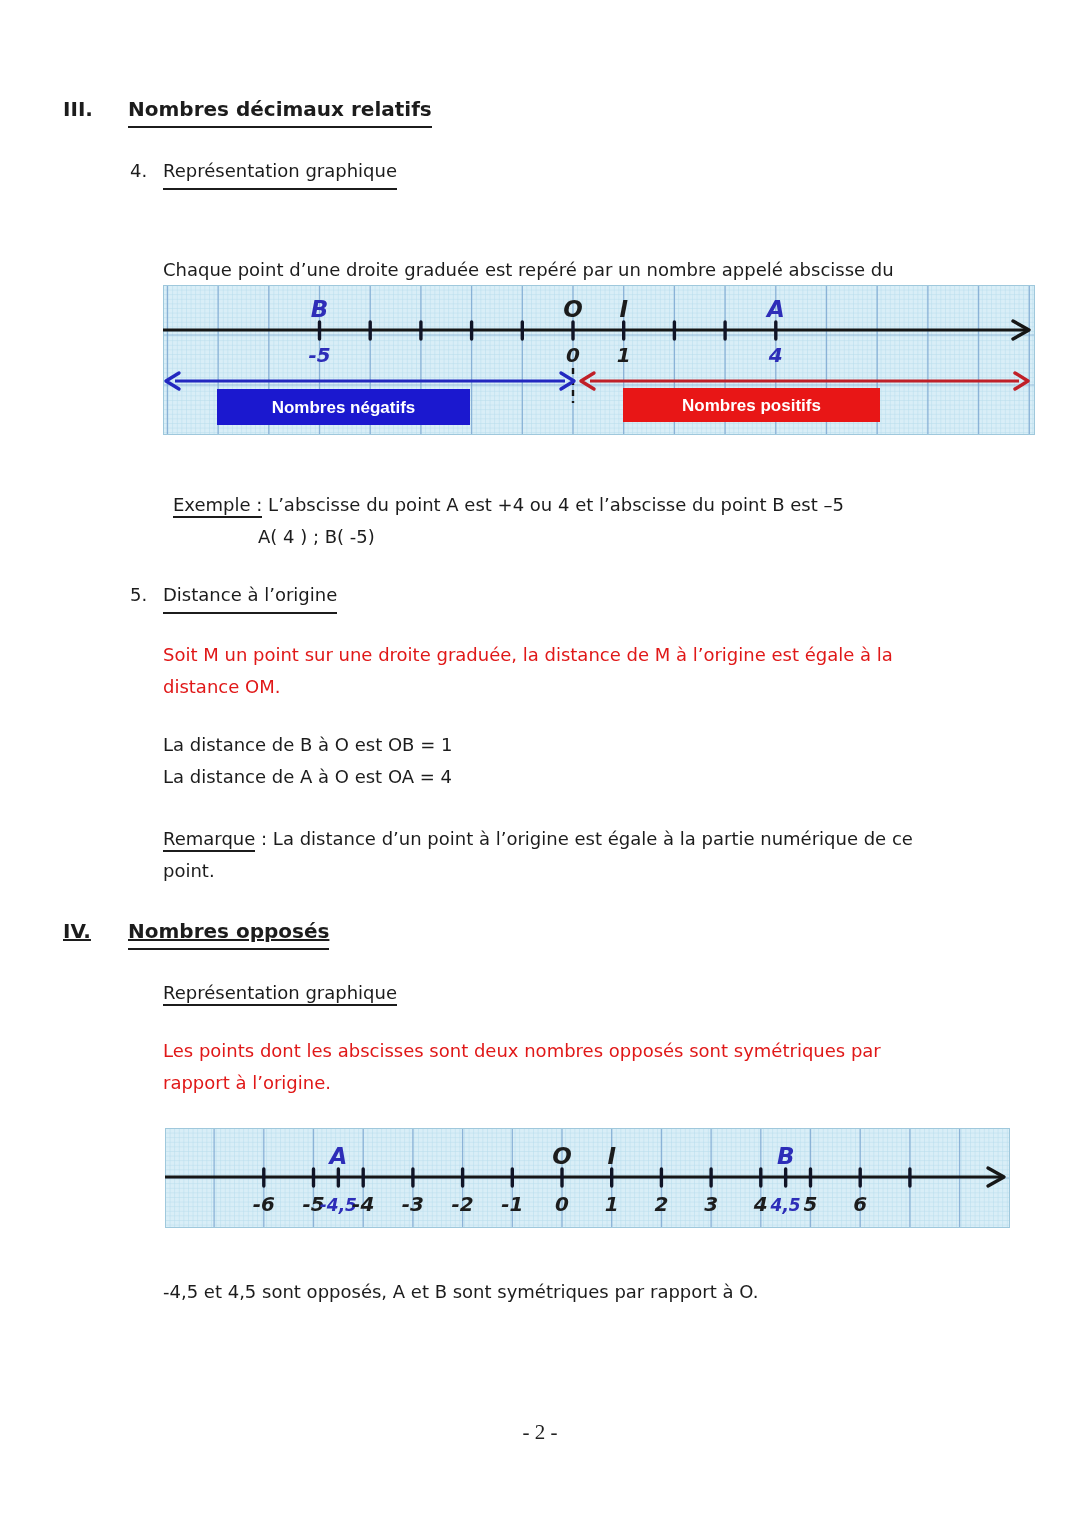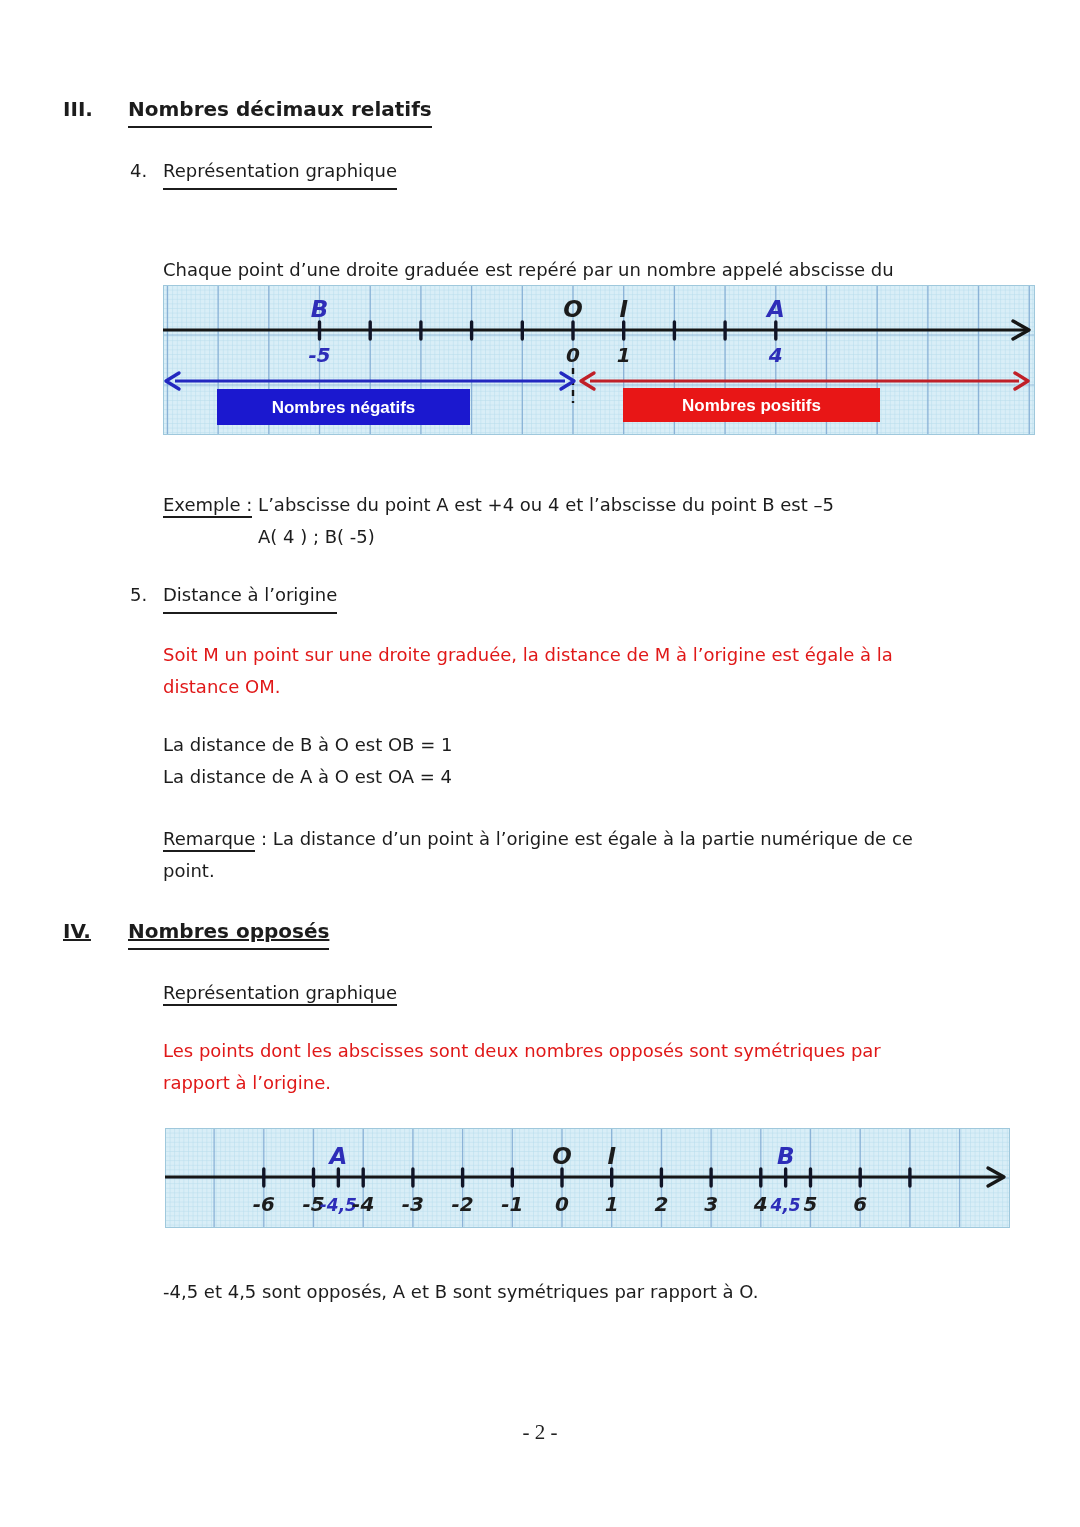--- a/index.html
+++ b/index.html
@@ -97,21 +97,21 @@
       <line x1="460.7" y1="37" x2="460.7" y2="54" stroke="#101426" stroke-width="3.4" stroke-linecap="round"></line>
       <text x="460.7" y="77" text-anchor="middle" class="hw">1</text>
       <text x="460.7" y="32" text-anchor="middle" class="hw hw-pt">I</text>
       <line x1="511.4" y1="37" x2="511.4" y2="54" stroke="#101426" stroke-width="3.4" stroke-linecap="round"></line>
       <line x1="562.1" y1="37" x2="562.1" y2="54" stroke="#101426" stroke-width="3.4" stroke-linecap="round"></line>
       <line x1="612.8" y1="37" x2="612.8" y2="54" stroke="#101426" stroke-width="3.4" stroke-linecap="round"></line>
       <text x="612.8" y="77" text-anchor="middle" class="hw hw-blue">4</text>
       <text x="612.8" y="32" text-anchor="middle" class="hw hw-pt hw-blue">A</text>
     </svg>
 
-  <div class="abs" style="left:163px;top:489px;">
+  <div class="abs" style="left:173px;top:489px;">
     <span class="u">Exemple :</span>
     <span>L’abscisse du point A est +4 ou 4 et l’abscisse du point B est –5</span>
   </div>
   <div class="abs" style="left:258px;top:521px;">A( 4 ) ; B( -5)</div>
 
   <div class="abs row" style="left:130px;top:579px;">
     <span class="numeral" style="width:33px;">5.</span>
     <span class="u">Distance à l’origine</span>
   </div>
 

